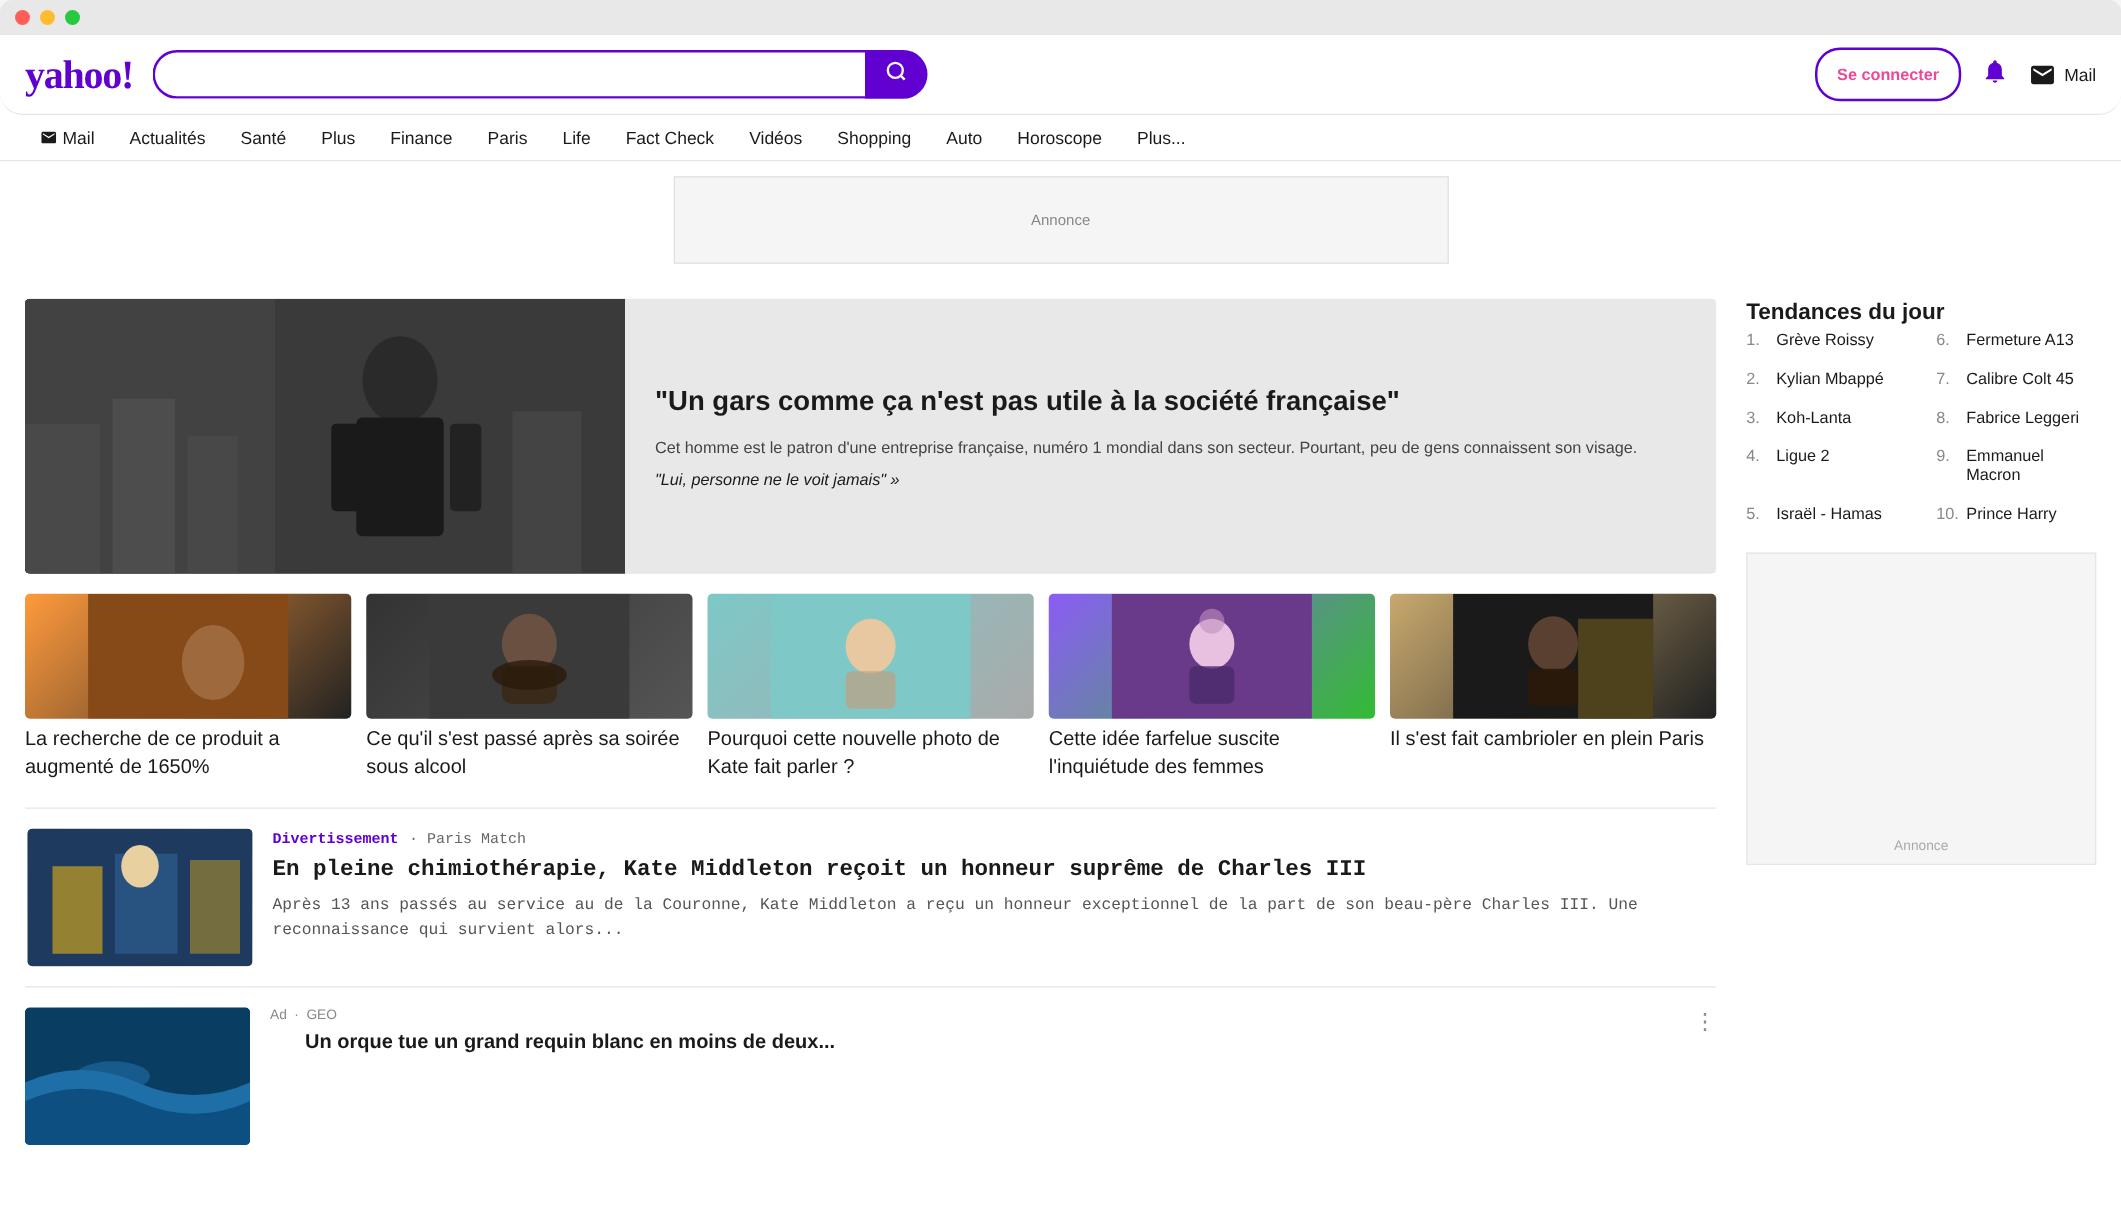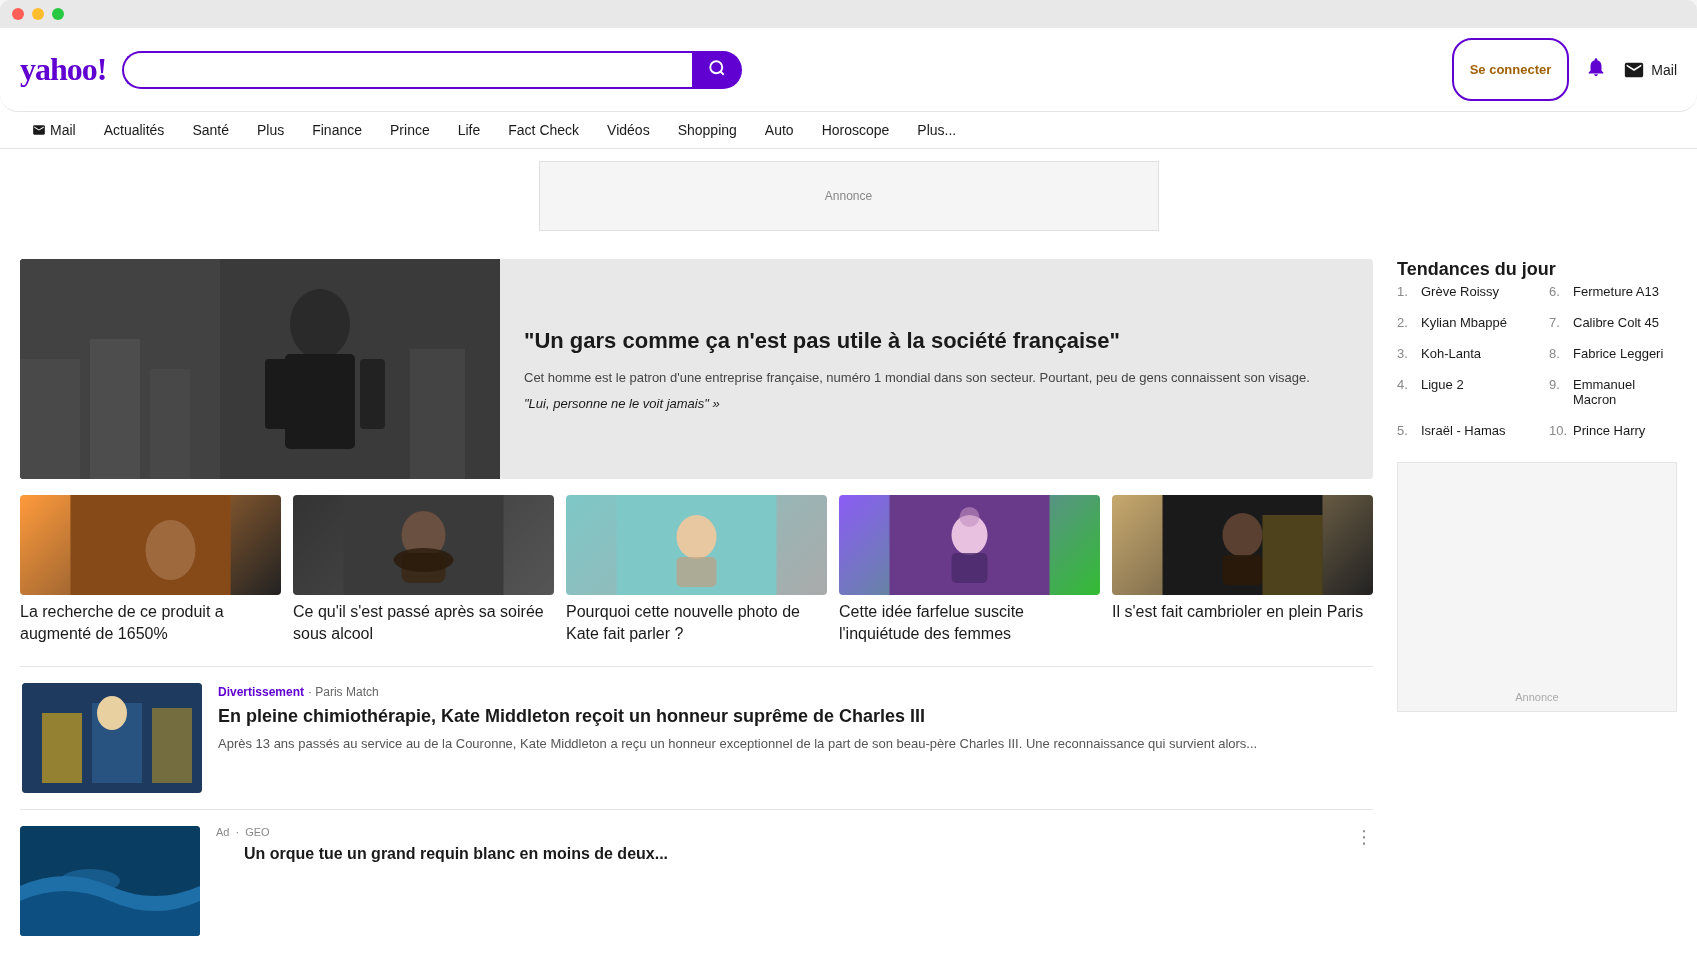--- a/index.html
+++ b/index.html
@@ -15,21 +15,21 @@
     .browser-window { background: #fff; min-height: 973px; max-width: 1697px; margin: 0 auto; border-radius: 0 0 8px 8px; overflow: hidden; }
 
     
     .header { background: #fff; padding: 10px 20px; display: flex; align-items: center; gap: 16px; border-bottom: 1px solid #e5e5e5; border-radius: 18px; }
     .yahoo-logo { color: #6001d2; font-size: 32px; font-weight: 900; font-family: Georgia, serif; letter-spacing: -1px; }
     .yahoo-logo span { color: #6001d2; }
     .search-bar-wrap { flex: 1; max-width: 620px; display: flex; }
     .search-input { flex: 1; border: 2px solid #6001d2; border-right: none; border-radius: 20px 0 0 20px; padding: 8px 16px; font-size: 15px; outline: none; }
     .search-btn { background: #6001d2; border: none; border-radius: 0 20px 20px 0; padding: 8px 16px; cursor: pointer; color: white; font-size: 16px; }
     .header-right { margin-left: auto; display: flex; align-items: center; gap: 16px; }
-    .connect-btn { border: 2px solid #6001d2; color: #a16207; background: none; border-radius: 20px; padding: 22px 16px; font-size: 13px; font-weight: 600; cursor: pointer; }
+    .connect-btn { border: 2px solid #6001d2; color: #ec4899; background: none; border-radius: 20px; padding: 12px 16px; font-size: 13px; font-weight: 600; cursor: pointer; }
     .notif-icon { font-size: 20px; color: #6001d2; cursor: pointer; }
     .mail-icon-wrap { display: flex; align-items: center; gap: 6px; cursor: pointer; color: #1a1a1a; font-size: 14px; }
 
     
     .nav-bar { background: #fff; padding: 0 20px; display: flex; align-items: center; gap: 4px; border-bottom: 1px solid #e5e5e5; }
     .nav-item { padding: 10px 12px; font-size: 14px; color: #1a1a1a; cursor: pointer; white-space: nowrap; text-decoration: none; display: flex; align-items: center; gap: 4px; }
     .nav-mail { display: flex; align-items: center; gap: 4px; }
 
     
     .ad-banner { background: #f5f5f5; margin: 12px auto; max-width: 620px; height: 70px; display: flex; align-items: center; justify-content: center; color: #888; font-size: 12px; border: 1px solid #e0e0e0; }
@@ -48,21 +48,21 @@
     .hero-desc { font-size: 13px; color: #444; line-height: 1.5; margin-bottom: 8px; }
     .hero-link { font-size: 13px; color: #1a1a1a; font-style: italic; }
 
     
     .thumb-row { display: flex; gap: 12px; margin-bottom: 20px; }
     .thumb-item { flex: 1; cursor: pointer; }
     .thumb-img { width: 100%; height: 100px; object-fit: cover; border-radius: 4px; background: #888; margin-bottom: 6px; display: flex; align-items: center; justify-content: center; overflow: hidden; }
     .thumb-caption { font-size: 16px; color: #1a1a1a; line-height: 1.4; }
 
     
-    .article-card { display: flex; gap: 16px; padding: 16px 2px; border-top: 1px solid #e5e5e5; }
+    .article-card { display: flex; gap: 16px; padding: 16px 2px; border-top: 1px solid #e5e5e5; font-family: Liberation Mono, monospace; }
     .article-card-img { width: 180px; height: 110px; background: #888; border-radius: 4px; flex-shrink: 0; overflow: hidden; }
     .article-card-body { flex: 1; }
     .article-tag { color: #6001d2; font-size: 12px; font-weight: 600; }
     .article-source { color: #666; font-size: 12px; }
     .article-title { font-size: 18px; font-weight: 700; color: #1a1a1a; margin: 6px 0; line-height: 1.3; }
     .article-desc { font-size: 13px; color: #555; line-height: 1.5; }
 
     
     .ad-card { display: flex; gap: 16px; padding: 16px 0; border-top: 1px solid #e5e5e5; align-items: flex-start; }
     .ad-card-body { flex: 1; }
@@ -142,21 +142,21 @@
     <a class="nav-item">
         <span>Santé</span>
       </a>
     <a class="nav-item">
         <span>Plus</span>
       </a>
     <a class="nav-item">
         <span>Finance</span>
       </a>
     <a class="nav-item">
-        <span>Prince</span>
+        <span>Paris</span>
       </a>
     <a class="nav-item">
         <span>Life</span>
       </a>
     <a class="nav-item">
         <span>Fact Check</span>
       </a>
     <a class="nav-item">
         <span>Vidéos</span>
       </a>

